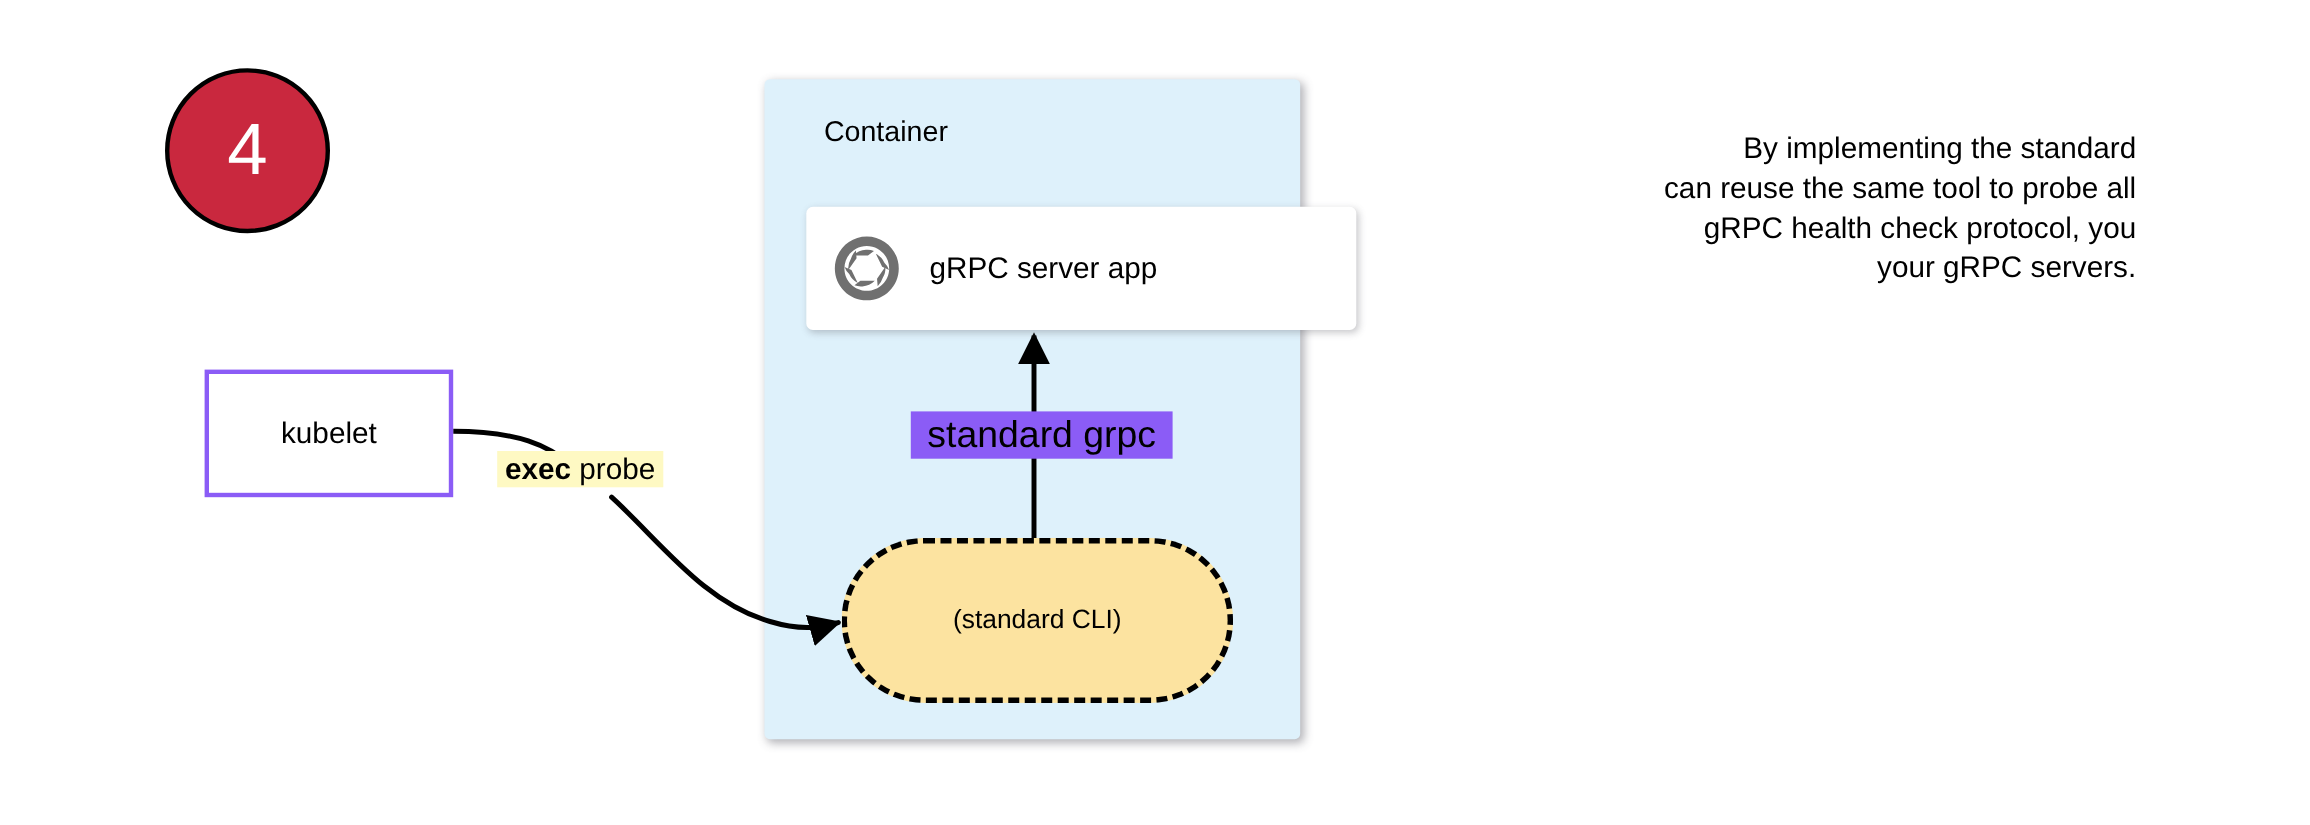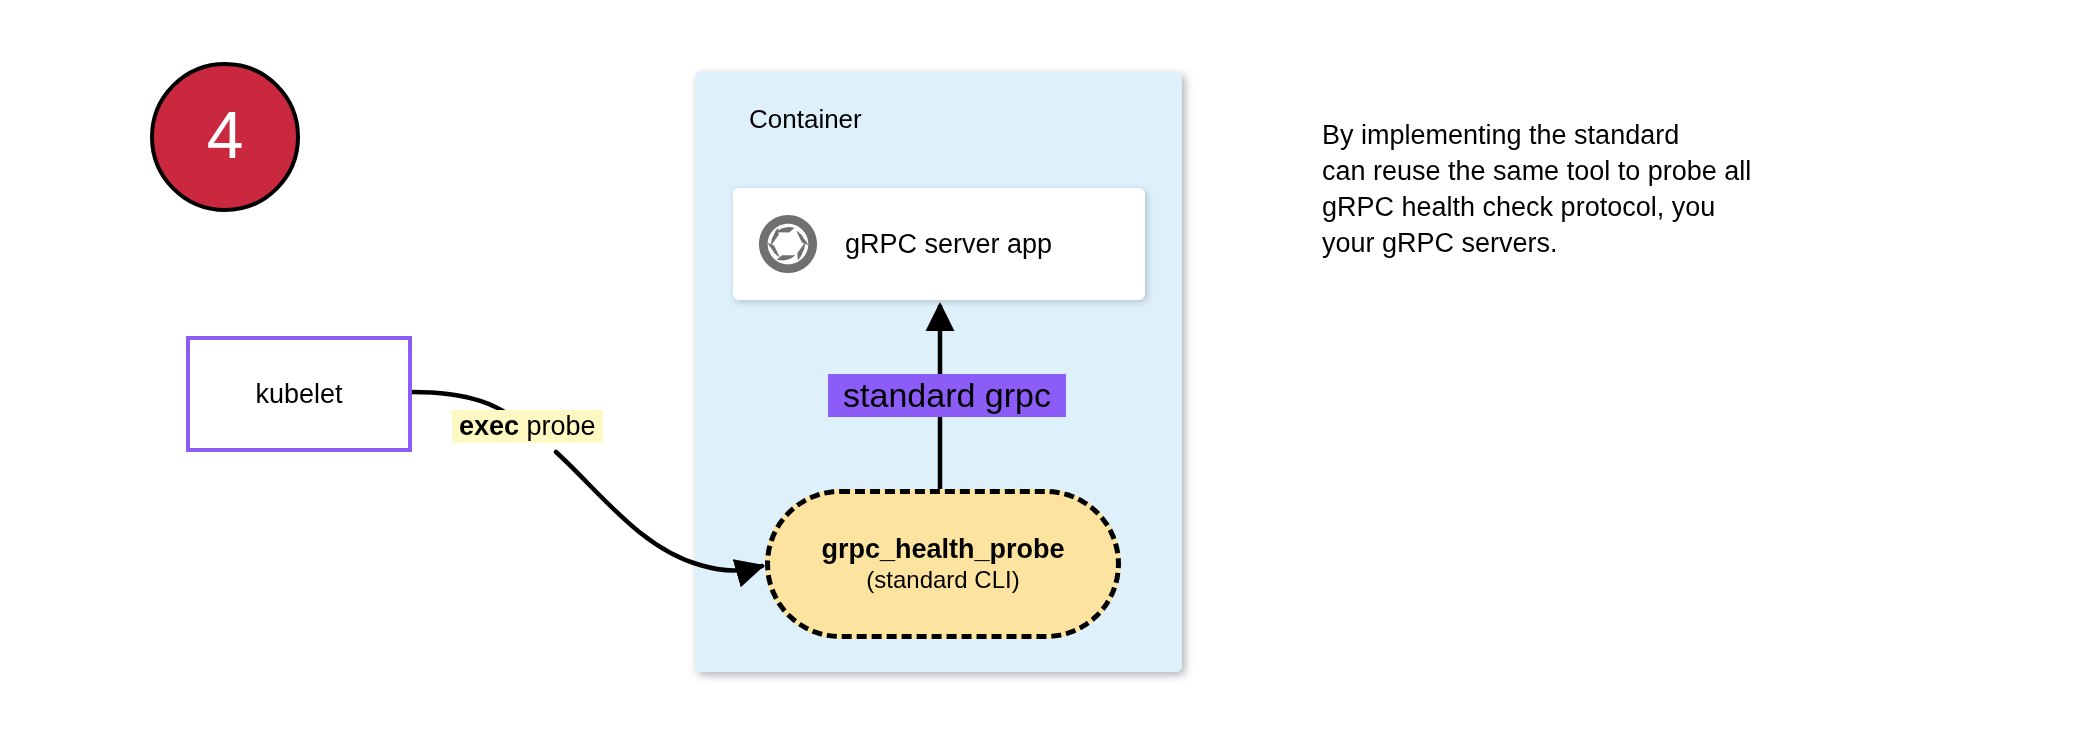--- a/index.html
+++ b/index.html
@@ -67,21 +67,21 @@
     color: #000000;
     z-index: 4;
     white-space: nowrap;
   }
 
   
   #grpc-server-card {
     position: absolute;
     left: 733px;
     top: 188px;
-    width: 412px;
+    width: 500px;
     height: 112px;
     background: #ffffff;
     border-radius: 6px;
     box-shadow: 2px 2px 7px rgba(90, 90, 100, 0.32);
     display: flex;
     align-items: center;
     z-index: 4;
   }
   #grpc-server-card .app-icon {
     width: 62px;
@@ -200,21 +200,21 @@
   #side-note {
     position: absolute;
     left: 1322px;
     top: 118px;
     width: 620px;
     font-size: 27px;
     line-height: 1.33;
     color: #000000;
     z-index: 5;
   }
-  #side-note .line { white-space: nowrap; display: block; }
+  #side-note .line { white-space: nowrap; display: block; text-align: right; }
 </style>
 </head>
 <body>
 
 <div id="canvas">
 
   <div id="container-panel"></div>
 
   <svg id="edges" viewBox="0 0 2100 750" width="2100" height="750" xmlns="http://www.w3.org/2000/svg">
     <defs>
@@ -250,21 +250,20 @@
         <path d="M46.9 41.1a17.3 17.3 0 0 0 2.5-10.6l-7.8 11.1 0.6 7.1a17.4 17.4 0 0 0 4.7-7.6z"></path>
         <path d="M48.5 26.7a17.4 17.4 0 0 0-8-8.4l5.9 12.2 6.5 2.9a17.3 17.3 0 0 0-4.4-6.7z"></path>
       </g>
     </svg>
     <span class="app-label">gRPC server app</span>
   </div>
 
   <div id="health-probe-node">
     <div class="shape"></div>
     <div class="text-wrap">
-      <span class="title">grpc_health_probe</span>
       <span class="subtitle">(standard CLI)</span>
     </div>
   </div>
 
   <div id="kubelet-box">
     <span class="label">kubelet</span>
   </div>
 
   <div id="exec-probe-label"><span class="bold">exec</span><span> probe</span></div>
 

